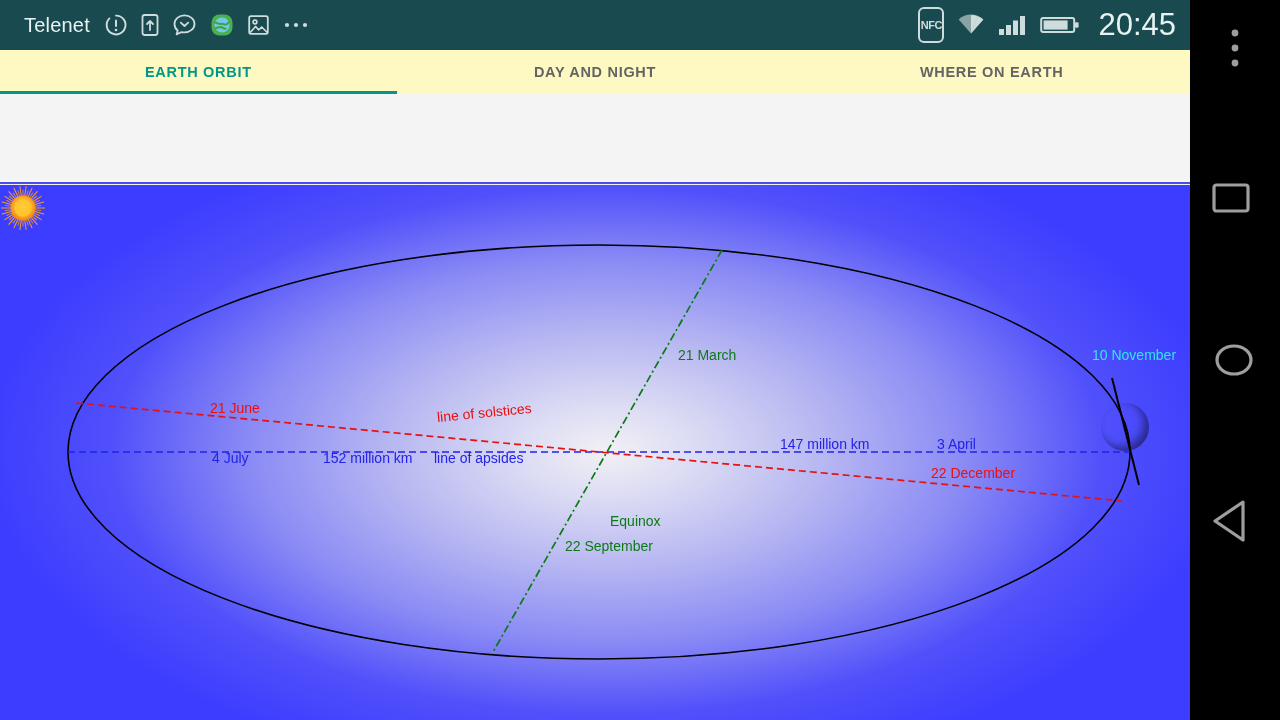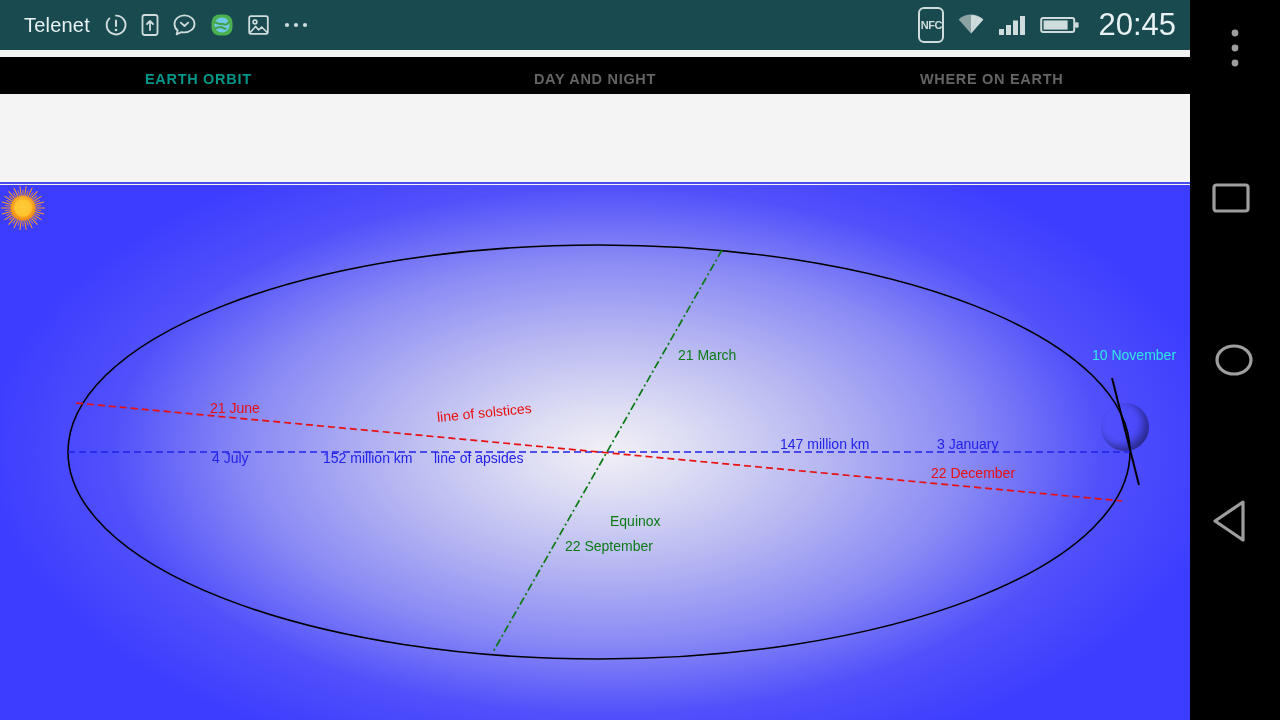--- a/index.html
+++ b/index.html
@@ -37,23 +37,22 @@
     font-size: 11px; font-weight: bold; color: #cfdcdc;
     display: flex; align-items: center; justify-content: center;
     letter-spacing: -.5px;
   }
   #clock { font-size: 31px; color: #e9f2f2; margin-left: 6px; }
 
   
   #tabbar {
     position: absolute; left: 0; top: 50px;
     width: 1190px; height: 44px;
-    background: #000000;
+    background: #fef9c3;
     display: flex;
-    margin-top: 7px;
   }
   .tab {
     flex: 1; display: flex; align-items: center; justify-content: center;
     font-size: 14.5px; font-weight: bold; letter-spacing: .7px;
     color: #646464; position: relative; cursor: pointer;
   }
   .tab.active { color: #009688; }
   .tab.active::after {
     content: ""; position: absolute; left: 0; right: 0; bottom: 0;
     height: 3px; background: #009688;
@@ -327,21 +326,21 @@
       <div id="earth"></div>
 
       <span class="lbl lbl-red" style="left:210px; top:215px;">21 June</span>
       <span class="lbl lbl-red rot-solstice" style="left:437px; top:224px;">line of solstices</span>
       <span class="lbl lbl-red" style="left:931px; top:280px;">22 December</span>
 
       <span class="lbl lbl-blue" style="left:212px; top:265px;">4 July</span>
       <span class="lbl lbl-blue" style="left:323px; top:265px;">152 million km</span>
       <span class="lbl lbl-blue" style="left:434px; top:265px;">line of apsides</span>
       <span class="lbl lbl-blue" style="left:780px; top:251px;">147 million km</span>
-      <span class="lbl lbl-blue" style="left:937px; top:251px;">3 January</span>
+      <span class="lbl lbl-blue" style="left:937px; top:251px;">3 April</span>
 
       <span class="lbl lbl-green" style="left:678px; top:162px;">21 March</span>
       <span class="lbl lbl-green" style="left:578px; top:328px;margin-left:32px;">Equinox</span>
       <span class="lbl lbl-green" style="left:565px; top:353px;">22 September</span>
 
       <span class="lbl lbl-cyan" style="left: 1092px; top: 162px; color: rgb(48, 232, 232);">10 November</span>
     </div>
   </div>
 
   <div style="position:absolute;left:1190px;top:0;width:90px;height:720px;background:#000;">

